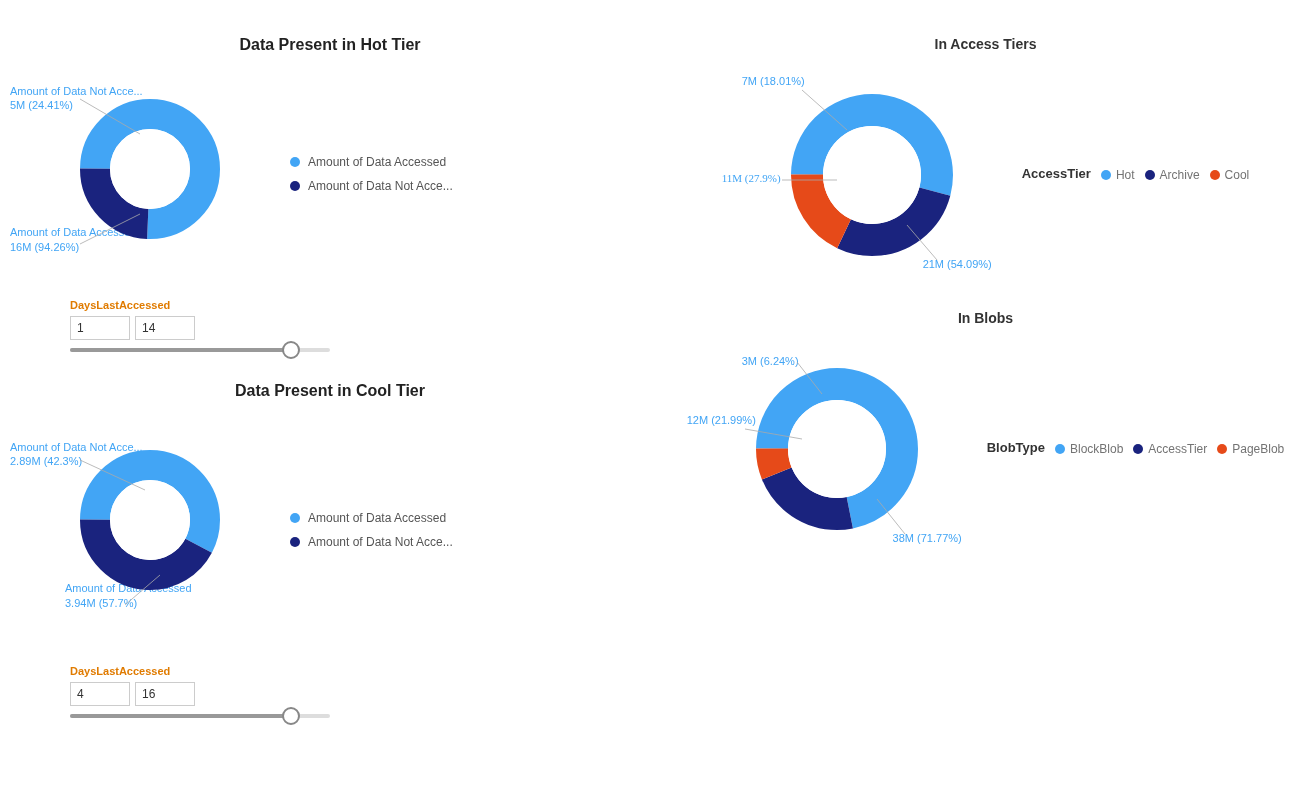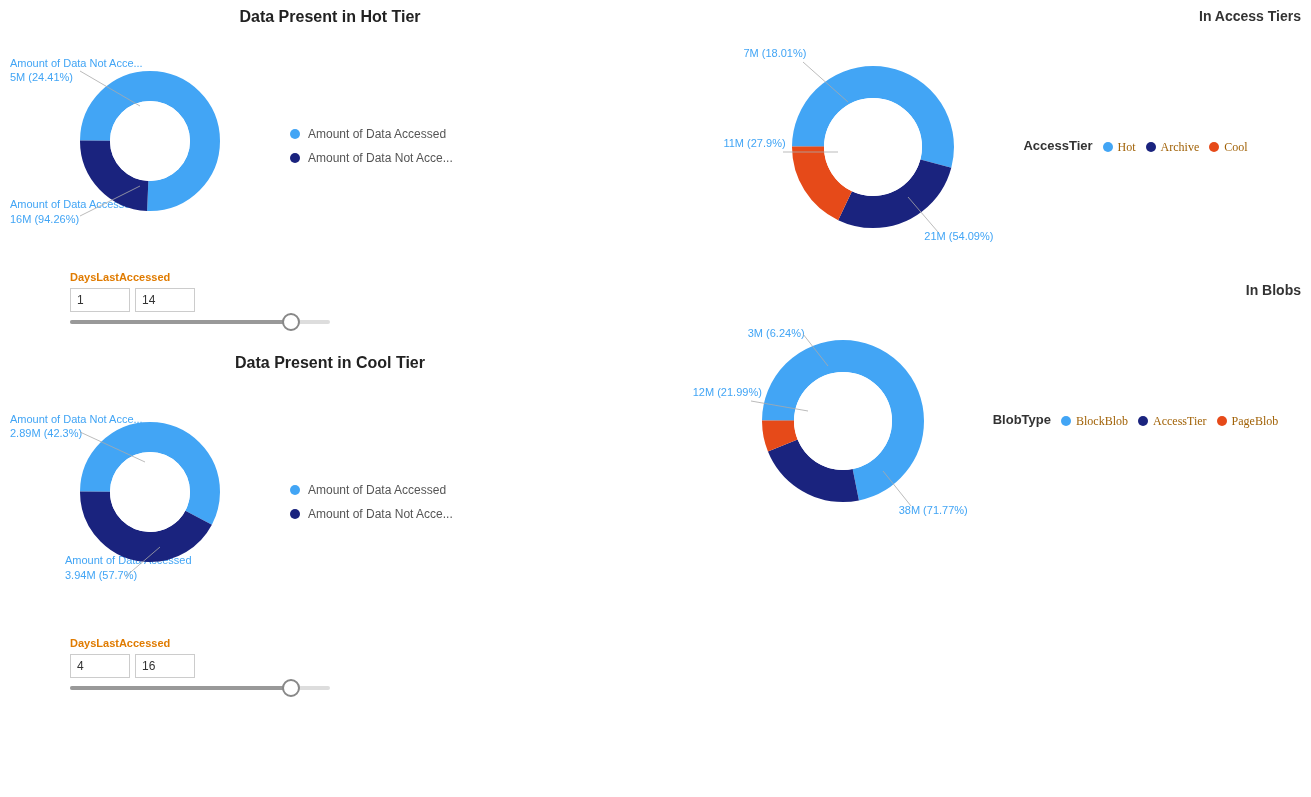--- a/index.html
+++ b/index.html
@@ -7,21 +7,21 @@
       font-family: 'Segoe UI', Arial, sans-serif;
       background: #fff;
       color: #333;
       width: 1311px;
       min-height: 797px;
       overflow-x: hidden;
     }
     .main-container {
       display: flex;
       width: 100%;
-      padding: 8px 10px;
+      padding: 36px 10px;
     }
     .left-panel {
       width: 640px;
       flex-shrink: 0;
     }
     .right-panel {
       flex: 1;
       padding-left: 20px;
     }
     .chart-section {
@@ -130,22 +130,21 @@
       font-size: 13px;
       font-weight: 700;
       color: #333;
       margin-bottom: 4px;
     }
     .right-legend-item {
       display: flex;
       align-items: center;
       gap: 5px;
       font-size: 12px;
-      color: #a16207;
-      font-family: Liberation Serif, serif;
+      color: #737373;
     }
     .right-legend-dot {
       width: 10px;
       height: 10px;
       border-radius: 50%;
       flex-shrink: 0;
     }
     .soft-deleted-section {
       text-align: center;
       margin-top: 10px;
@@ -161,21 +160,21 @@
       font-weight: 300;
       color: #111;
       line-height: 1.1;
     }
     .soft-deleted-sublabel {
       font-size: 12px;
       color: #888;
       margin-top: 4px;
     }
     .right-chart-subtitle {
-      text-align: right;
+      text-align: center;
       font-size: 14px;
       font-weight: 600;
       color: #333;
       margin-bottom: 8px;
     }
   </style>
 </head>
 <body>
 
 <div class="main-container">
@@ -287,21 +286,21 @@
   </div>
 
   <div class="right-panel">
 
     <div>
       <div class="right-chart-subtitle">In Access Tiers</div>
       <div class="right-chart-row">
         <div style="position:relative; width:280px; height:230px;">
 
           <div style="position:absolute; top:15px; left:20px; font-size:11px; color:#42A5F5;">7M (18.01%)</div>
-          <div style="position:absolute; top:105px; left:0; font-size:11px; color:#42A5F5;">11M (27.9%)</div>
+          <div style="position:absolute; top:112px; left:0; font-size:11px; color:#42A5F5;font-family:Liberation Serif, serif;">11M (27.9%)</div>
           <div style="position:absolute; bottom:20px; right:10px; font-size:11px; color:#42A5F5;">21M (54.09%)</div>
           <svg width="200" height="200" viewBox="0 0 200 200" style="position:absolute; left:50px; top:15px;">
 
             <circle cx="100" cy="100" r="65" fill="none" stroke="#42A5F5" stroke-width="32" stroke-dasharray="220.91 187.50" stroke-dashoffset="102.1" transform="rotate(-90 100 100)"></circle>
             <circle cx="100" cy="100" r="65" fill="none" stroke="#1A237E" stroke-width="32" stroke-dasharray="113.95 294.46" stroke-dashoffset="-118.81" transform="rotate(-90 100 100)"></circle>
             <circle cx="100" cy="100" r="65" fill="none" stroke="#E64A19" stroke-width="32" stroke-dasharray="73.55 334.86" stroke-dashoffset="-232.76" transform="rotate(-90 100 100)"></circle>
             <circle cx="100" cy="100" r="49" fill="white"></circle>
           </svg>
           <svg width="280" height="230" style="position:absolute;top:0;left:0;pointer-events:none;">
             <line x1="80" y1="30" x2="125" y2="70" stroke="#aaa" stroke-width="0.8"></line>

